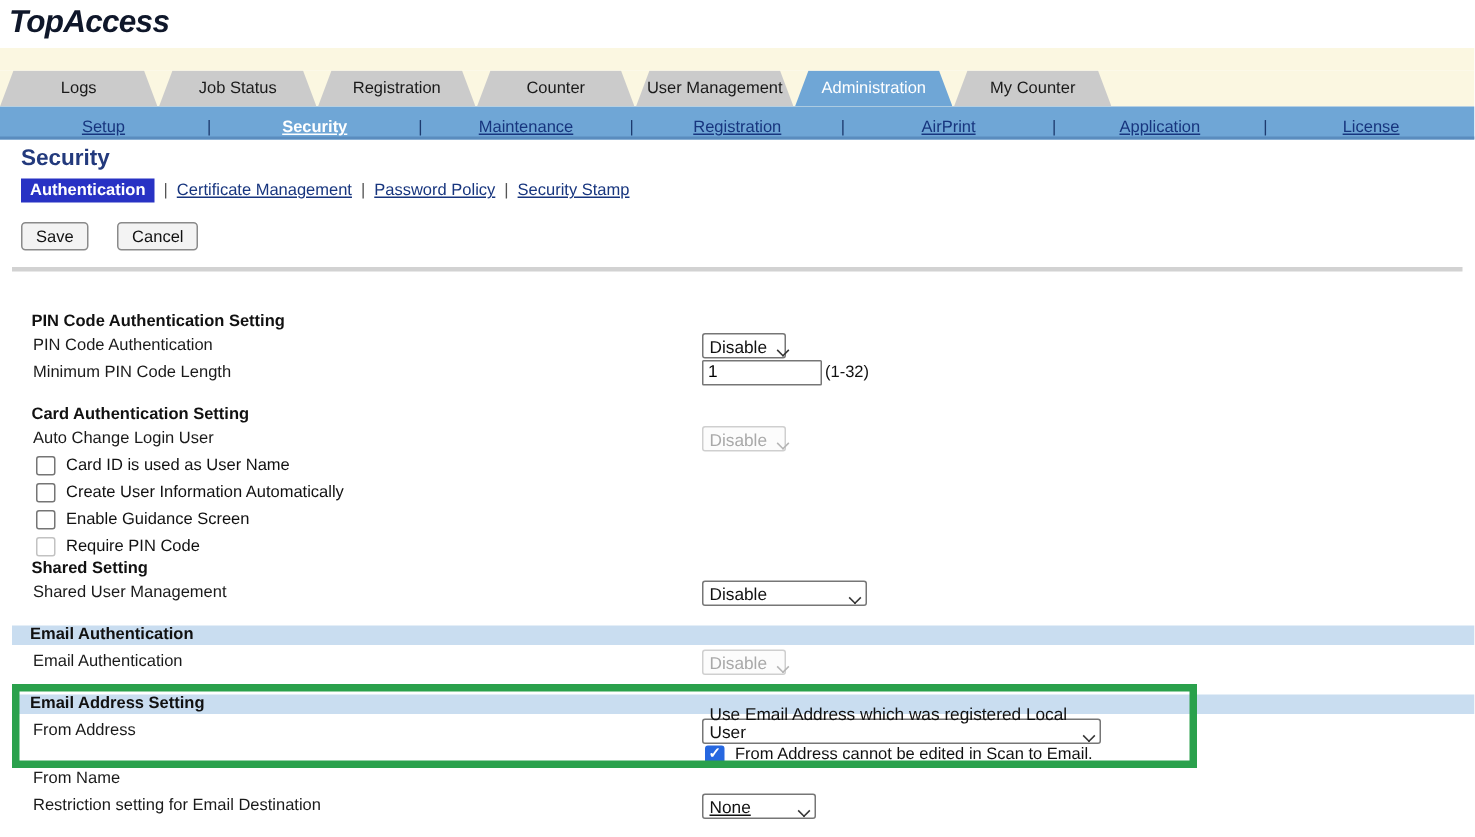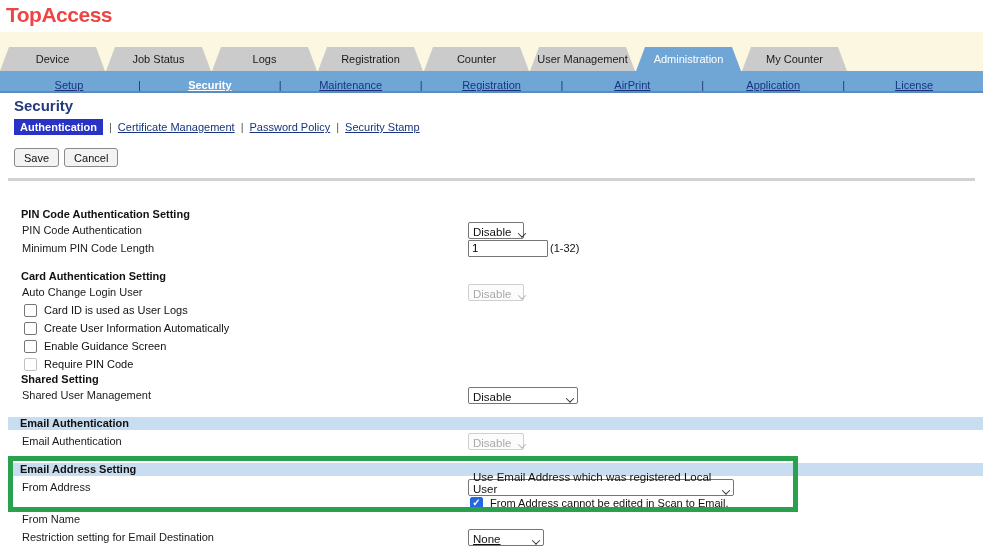--- a/index.html
+++ b/index.html
@@ -2,21 +2,21 @@
 <html><head>
 <meta charset="utf-8">
 <style>
   * { margin:0; padding:0; box-sizing:border-box; }
   html,body { width:983px; height:558px; background:#fff; overflow:hidden;
     font-family:"Liberation Sans", sans-serif; font-size:11px; color:#111; }
 
   
   .band-logo { height:32px; background:#fff; position:relative; }
   .logo { position:absolute; left:6px; top:3px; font-size:21px; font-weight:bold;
-    color:#ef4444; letter-spacing:-0.5px; }
+    font-style:italic; color:#0f172a; letter-spacing:-0.5px; }
   .band-cream { height:15px; background:#fbf7e1; }
 
   
   .tabbar { height:24px; background:#fbf7e1; display:flex; align-items:flex-end; }
   .tab { flex:0 0 105px; height:24px; display:flex; align-items:center; justify-content:center;
     background:#cbcbcb; color:#1a1a1a; cursor:pointer;
     clip-path: polygon(9px 0, calc(100% - 9px) 0, 100% 100%, 0 100%);
     margin-right:1px; font-size:11px; }
   .tab.active { background:#6fa6d6; color:#fff; font-weight:normal; }
 
@@ -28,21 +28,21 @@
   .subnav .sep { color:#1d3a6e; flex:0 0 2px; }
   .subnav a.on { color:#fff; font-weight:bold; }
 
   
   .main { padding:4px 0 0 14px; }
   .page-title { font-size:15px; font-weight:bold; color:#233a7d; }
   .subtabs { margin-top:5px; display:flex; align-items:center; gap:6px; }
   .chip { background:#2832c4; color:#fff; font-weight:bold; padding:2px 6px; cursor:pointer; }
   .subtabs a { color:#17357e; text-decoration:underline; cursor:pointer; }
   .subtabs .sep { color:#555; }
-  .btnrow { margin-top:13px; display:flex; gap:5px; }
+  .btnrow { margin-top:13px; display:flex; gap:19px; }
   .btn { font-family:"Liberation Sans",sans-serif; font-size:11px; color:#111;
     background:#f3f3f3; border:1px solid #8a8a8a; border-radius:3px;
     padding:2px 9px; height:19px; cursor:pointer; }
   .hr { margin:11px 0 0 8px; width:967px; height:3px; background:#d2d2d2; }
 
   
   .form { margin-top:27px; position:relative; }
   .sech { height:13px; line-height:13px; font-weight:bold; padding-left:21px; }
   .sech.gap { margin-top:13px; }
   .row { height:18px; display:flex; align-items:center; padding-left:22px; }
@@ -79,23 +79,22 @@
 </style>
 </head>
 <body>
 
 <div class="band-logo">
   <span class="logo">TopAccess</span>
 </div>
 <div class="band-cream"></div>
 
 <div class="tabbar">
-  <div class="tab">Device</div>
+  <div class="tab">Logs</div>
   <div class="tab">Job Status</div>
-  <div class="tab">Logs</div>
   <div class="tab">Registration</div>
   <div class="tab">Counter</div>
   <div class="tab">User Management</div>
   <div class="tab active">Administration</div>
   <div class="tab">My Counter</div>
 </div>
 
 <div class="subnav">
   <span class="cell"><a>Setup</a></span>
   <span class="sep">|</span>
@@ -152,21 +151,21 @@
   <div class="sech gap">Card Authentication Setting</div>
   <div class="row">
     <span class="lbl">Auto Change Login User</span>
     <div class="sel dis w52">
       <span>Disable</span>
       <span class="chev"></span>
     </div>
   </div>
   <div class="cbrow">
     <span class="cb"></span>
-    <span>Card ID is used as User Logs</span>
+    <span>Card ID is used as User Name</span>
   </div>
   <div class="cbrow">
     <span class="cb"></span>
     <span>Create User Information Automatically</span>
   </div>
   <div class="cbrow">
     <span class="cb"></span>
     <span>Enable Guidance Screen</span>
   </div>
   <div class="cbrow">

